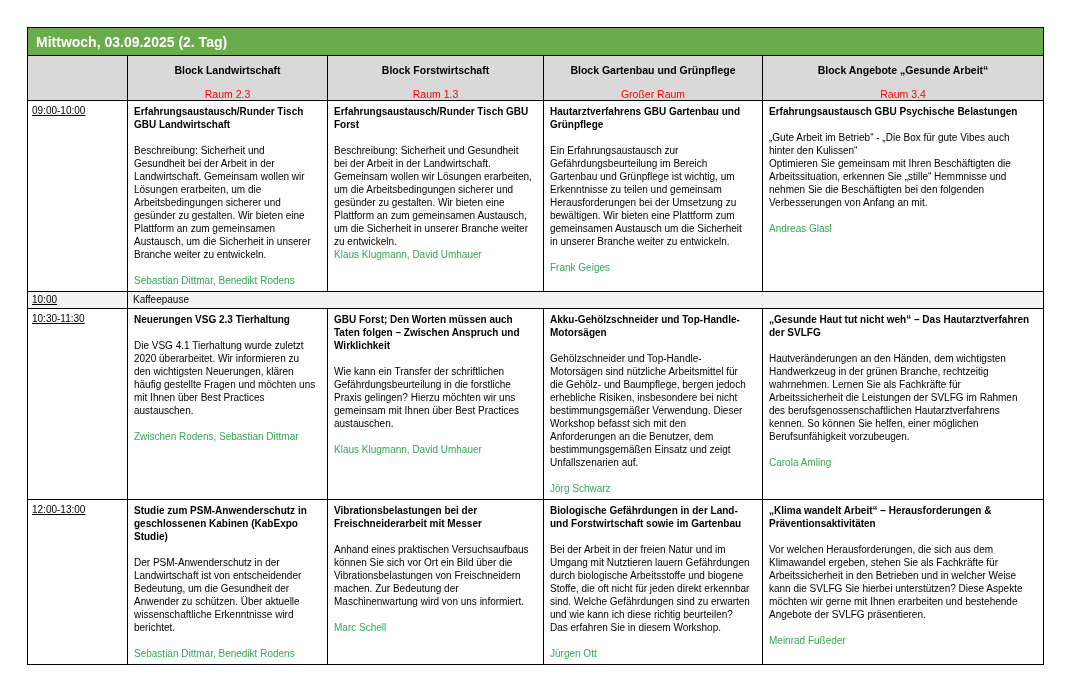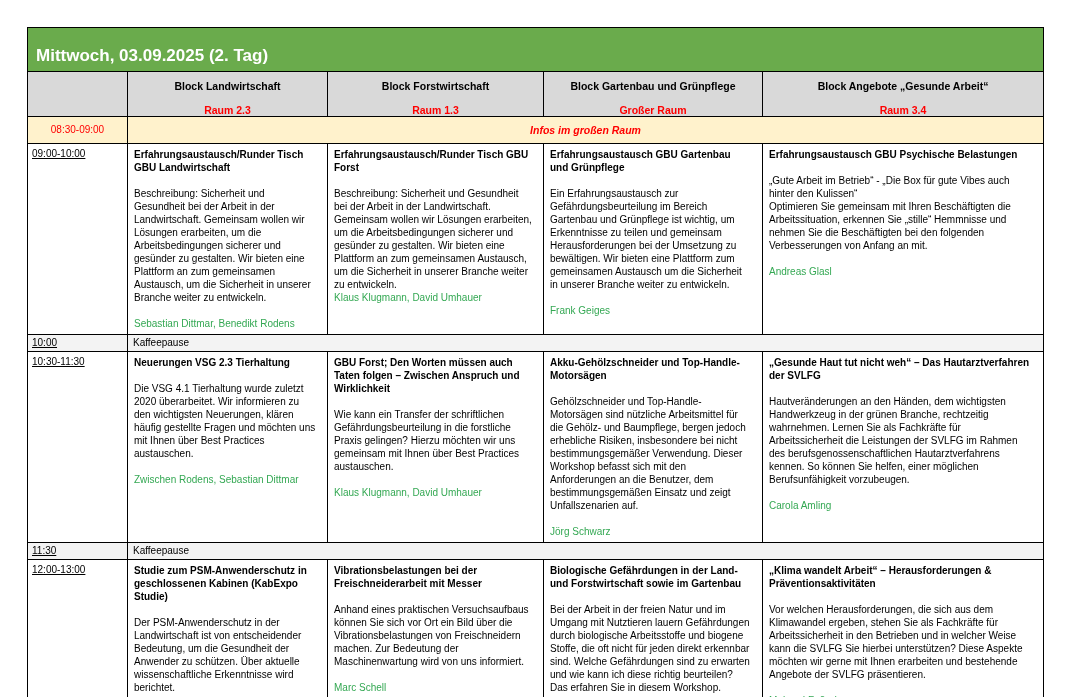--- a/index.html
+++ b/index.html
@@ -5,27 +5,27 @@
   * { margin: 0; padding: 0; box-sizing: border-box; }
   html, body { width: 1067px; height: 697px; background: #ffffff;
     font-family: "Liberation Sans", sans-serif; color: #000; }
   .sheet { position: absolute; left: 27px; top: 27px; }
 
   table { border-collapse: collapse; table-layout: fixed; width: 1016px; }
   td { border: 1px solid #000000; vertical-align: top; overflow: hidden; }
 
   
   .daybar { background: #6aab4c; color: #ffffff; font-weight: bold;
-    font-size: 17px; padding: 18px 8px 5px 8px; vertical-align: middle; height: 26px; }
+    font-size: 14px; padding: 6px 8px 5px 8px; vertical-align: middle; height: 26px; }
 
   
   .headrow td { background: #d9d9d9; height: 34px; }
   .colhead { text-align: center; padding-top: 8px; }
   .block-name { font-weight: bold; font-size: 10.5px; color: #000; }
-  .room-name  { font-size: 10.5px; color: #ff0000; margin-top: 12px; font-weight: bold; }
+  .room-name  { font-size: 10.5px; color: #ff0000; margin-top: 12px; }
 
   
   .inforow td { background: #fff2cc; height: 27px; }
   .info-time { color: #ff0000; font-size: 10px; text-align: center; padding-top: 7px; }
   .info-text { color: #ff0000; font-size: 10.5px; font-weight: bold; font-style: italic;
     text-align: center; padding-top: 7px; }
 
   
   .timecell { font-size: 10px; padding: 4px 4px 0 4px; text-decoration: underline; }
 
@@ -78,39 +78,35 @@
     <td class="colhead">
       <div class="block-name">Block Gartenbau und Grünpflege</div>
       <div class="room-name">Großer Raum</div>
     </td>
     <td class="colhead">
       <div class="block-name">Block Angebote „Gesunde Arbeit“</div>
       <div class="room-name">Raum 3.4</div>
     </td>
   </tr>
 
-  <tr class="inforow">
-    <td class="info-time">08:30-09:00</td>
-    <td class="info-text" colspan="4">Infos im großen Raum</td>
-  </tr>
 
   <tr class="r-sessions-1">
     <td class="timecell">09:00-10:00</td>
     <td class="session">
       <div class="s-title">Erfahrungsaustausch/Runder Tisch GBU Landwirtschaft</div>
       <div class="s-desc">Beschreibung: Sicherheit und Gesundheit bei der Arbeit in der Landwirtschaft. Gemeinsam wollen wir Lösungen erarbeiten, um die Arbeitsbedingungen sicherer und gesünder zu gestalten. Wir bieten eine Plattform an zum gemeinsamen Austausch, um die Sicherheit in unserer Branche weiter zu entwickeln.</div>
       <div class="s-speakers">Sebastian Dittmar, Benedikt Rodens</div>
     </td>
     <td class="session">
       <div class="s-title">Erfahrungsaustausch/Runder Tisch GBU Forst</div>
       <div class="s-desc">Beschreibung: Sicherheit und Gesundheit bei der Arbeit in der Landwirtschaft. Gemeinsam wollen wir Lösungen erarbeiten, um die Arbeitsbedingungen sicherer und gesünder zu gestalten. Wir bieten eine Plattform an zum gemeinsamen Austausch, um die Sicherheit in unserer Branche weiter zu entwickeln.</div>
       <div class="s-speakers tight">Klaus Klugmann, David Umhauer</div>
     </td>
     <td class="session">
-      <div class="s-title">Erfahrungsaustausch GBU Gartenbau und Grünpflege</div>
+      <div class="s-title">Hautarztverfahrens GBU Gartenbau und Grünpflege</div>
       <div class="s-desc">Ein Erfahrungsaustausch zur Gefährdungsbeurteilung im Bereich Gartenbau und Grünpflege ist wichtig, um Erkenntnisse zu teilen und gemeinsam Herausforderungen bei der Umsetzung zu bewältigen. Wir bieten eine Plattform zum gemeinsamen Austausch um die Sicherheit in unserer Branche weiter zu entwickeln.</div>
       <div class="s-speakers">Frank Geiges</div>
     </td>
     <td class="session">
       <div class="s-title">Erfahrungsaustausch GBU Psychische Belastungen</div>
       <div class="s-desc">„Gute Arbeit im Betrieb“ - „Die Box für gute Vibes auch hinter den Kulissen“
 Optimieren Sie gemeinsam mit Ihren Beschäftigten die Arbeitssituation, erkennen Sie „stille“ Hemmnisse und nehmen Sie die Beschäftigten bei den folgenden Verbesserungen von Anfang an mit.</div>
       <div class="s-speakers">Andreas Glasl</div>
     </td>
   </tr>
@@ -137,24 +133,20 @@
       <div class="s-desc">Gehölzschneider und Top-Handle-Motorsägen sind nützliche Arbeitsmittel für die Gehölz- und Baumpflege, bergen jedoch erhebliche Risiken, insbesondere bei nicht bestimmungsgemäßer Verwendung. Dieser Workshop befasst sich mit den Anforderungen an die Benutzer, dem bestimmungsgemäßen Einsatz und zeigt Unfallszenarien auf.</div>
       <div class="s-speakers">Jörg Schwarz</div>
     </td>
     <td class="session">
       <div class="s-title">„Gesunde Haut tut nicht weh“ – Das Hautarztverfahren der SVLFG</div>
       <div class="s-desc">Hautveränderungen an den Händen, dem wichtigsten Handwerkzeug in der grünen Branche, rechtzeitig wahrnehmen. Lernen Sie als Fachkräfte für Arbeitssicherheit die Leistungen der SVLFG im Rahmen des berufsgenossenschaftlichen Hautarztverfahrens kennen. So können Sie helfen, einer möglichen Berufsunfähigkeit vorzubeugen.</div>
       <div class="s-speakers">Carola Amling</div>
     </td>
   </tr>
 
-  <tr class="breakrow">
-    <td class="timecell">11:30</td>
-    <td class="break-label" colspan="4">Kaffeepause</td>
-  </tr>
 
   <tr class="r-sessions-3">
     <td class="timecell">12:00-13:00</td>
     <td class="session">
       <div class="s-title">Studie zum PSM-Anwenderschutz in geschlossenen Kabinen (KabExpo Studie)</div>
       <div class="s-desc">Der PSM-Anwenderschutz in der Landwirtschaft ist von entscheidender Bedeutung, um die Gesundheit der Anwender zu schützen. Über aktuelle wissenschaftliche Erkenntnisse wird berichtet.</div>
       <div class="s-speakers">Sebastian Dittmar, Benedikt Rodens</div>
     </td>
     <td class="session">
       <div class="s-title">Vibrationsbelastungen bei der Freischneiderarbeit mit Messer</div>

